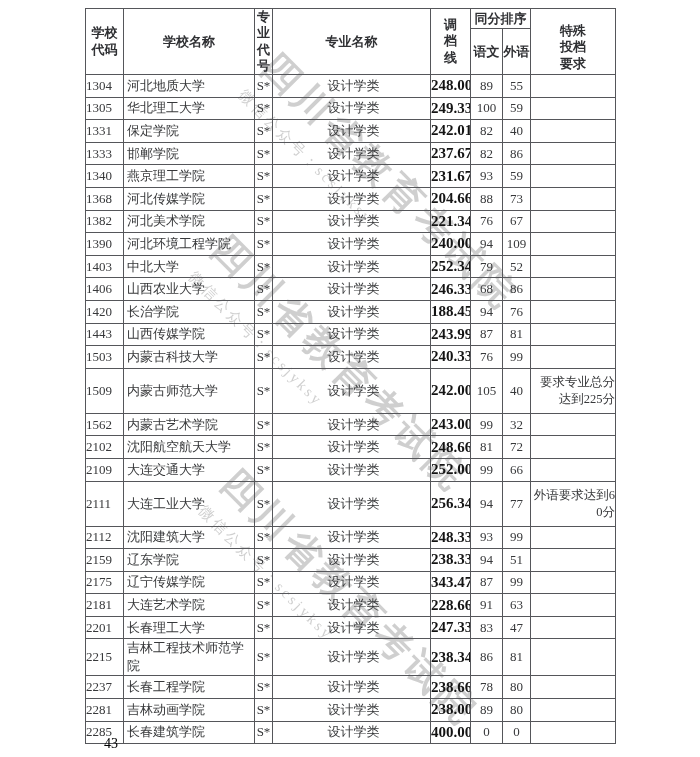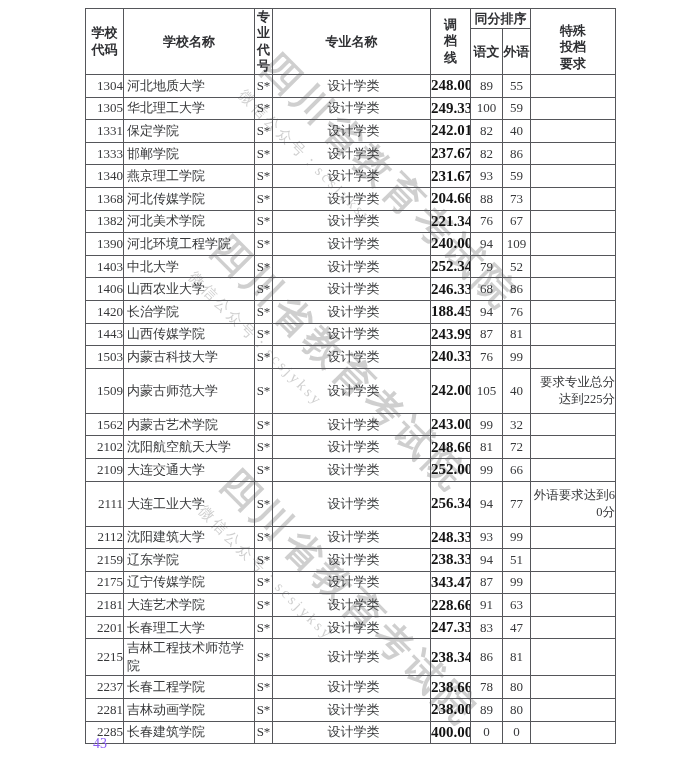--- a/index.html
+++ b/index.html
@@ -68,43 +68,43 @@
   }
   thead tr.h-top { height:20px; }
   thead tr.h-sub { height:45px; }
   .v-wrap { display:inline-block; line-height:1.25; word-break:break-all; text-align:center; }
   .w-2ch { width:2.2em; }
   .w-1ch { width:1.15em; }
 
   tbody tr { height:22.6px; }
   tbody tr.tall { height:45px; }
 
-  td.c-code  { text-align:right; }
+  td.c-code  { text-align:left; }
   td.c-name  { text-align:left; padding-left:3px; }
   td.c-mcode { text-align:center; }
   td.c-major { text-align:center; padding-left:4px; }
   td.c-score {
     text-align:right; padding-right:2px;
     font-weight:bold; color:#141414;
     font-size:15px;
   }
   td.c-num   { text-align:center; }
   td.c-special {
     text-align:right; padding-left:2px;
     font-size:12.5px; line-height:1.35;
     word-break:break-all;
   }
 
   
   .page-number {
     position:absolute;
-    left:93px; top:736px;
+    left:104px; top:736px;
     z-index:2;
     font-size:14px;
-    color:#8b5cf6;
+    color:#000000;
   }
 </style>
 </head>
 <body>
 
 <div class="page">
 
   <div class="watermark-layer">
     <div class="watermark wm-1" style="color: rgb(169, 169, 169);">
       <div class="wm-big">四川省教育考试院</div>

